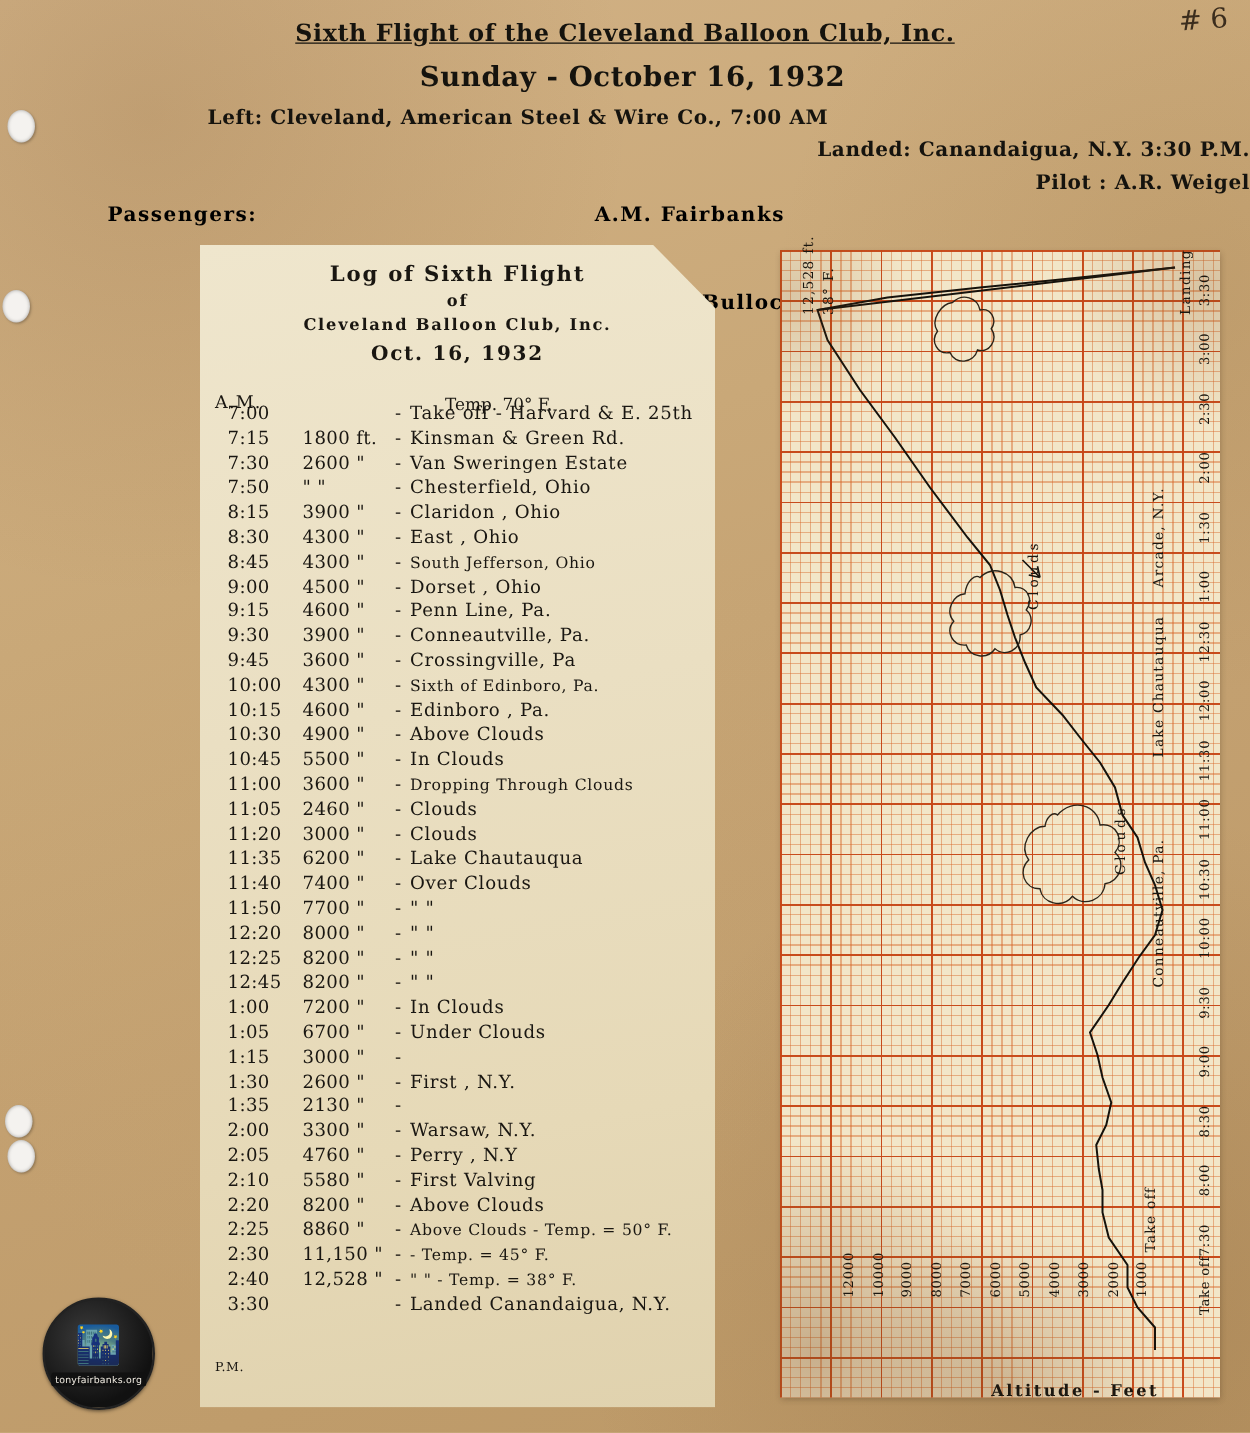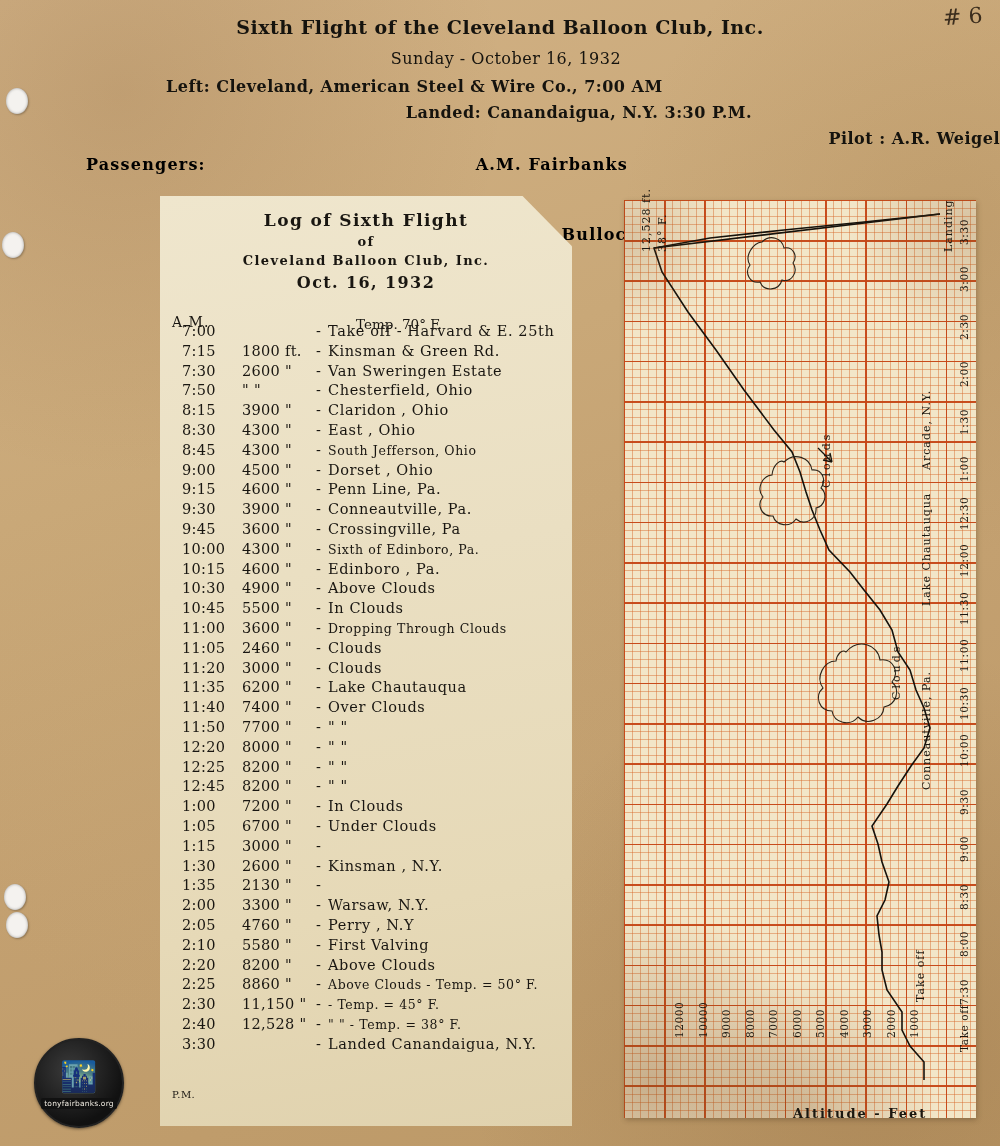--- a/index.html
+++ b/index.html
@@ -20,22 +20,22 @@
   }
 
   
   #header{position:absolute;left:0;top:0;width:1000px;}
   #header .line{
     text-align:center;white-space:nowrap;
     font-family:"DejaVu Serif", serif;
     color:#15130e;
     letter-spacing:.5px;
   }
-  .t1{font-size:19px;font-weight:bold;letter-spacing:2px;}
-  .t2{font-size:16px;font-weight:normal;letter-spacing:1.6px;padding-left:12px;}
+  .t1{font-size:19px;font-weight:bold;letter-spacing:2px;text-decoration:underline;}
+  .t2{font-size:22px;font-weight:bold;letter-spacing:1.6px;padding-left:12px;}
   .t3{font-size:16px;font-weight:bold;letter-spacing:1.2px;}
   #hdr-num{
     position:absolute;right:18px;top:4px;
     font-family:"DejaVu Serif", serif;font-size:22px;color:#3b2d1d;
     transform:rotate(-4deg);
   }
 
   
   #log-paper{
     position:absolute;left:160px;top:196px;width:412px;height:930px;
@@ -129,21 +129,21 @@
   <div class="hole" style="left:6px;top:88px;"></div>
   <div class="hole" style="left:2px;top:232px;"></div>
   <div class="hole" style="left:4px;top:884px;"></div>
   <div class="hole" style="left:6px;top:912px;"></div>
 
   <div id="header">
     <div id="hdr-num"># 6</div>
     <div class="line t1" style="margin-top:16px;">Sixth Flight of the Cleveland Balloon Club, Inc.</div>
     <div class="line t2" style="margin-top:11px;">Sunday - October 16, 1932</div>
     <div class="line t3" style="margin-top:9px;text-align:left;padding-left:166px;">Left: Cleveland, American Steel &amp; Wire Co.,  7:00 AM</div>
-    <div class="line t3" style="margin-top:7px;text-align:center;padding-left:158px;">Landed:  Canandaigua, N.Y.   3:30 P.M.</div>
+    <div class="line t3" style="margin-top:7px;text-align:right;padding-left:158px;">Landed:  Canandaigua, N.Y.   3:30 P.M.</div>
     <div class="line t3" style="margin-top:7px;text-align:right;padding-left:166px;">Pilot : A.R. Weigel</div>
     <div style="margin-top:7px;padding-left:86px;display:flex;">
       <div class="t3" style="font-family:'DejaVu Serif',serif;letter-spacing:1.2px;">Passengers:</div>
       <div style="margin-left:10px;">
         <div style="display:flex;">
           <div class="t3" style="width:260px;font-family:'DejaVu Serif',serif;letter-spacing:1.2px;margin-top:45px;">H.K. Daniels</div>
           <div class="t3" style="font-family:'DejaVu Serif',serif;letter-spacing:1.2px;">A.M. Fairbanks</div>
         </div>
         <div style="display:flex;margin-top:6px;padding-left:44px;">
           <div class="t3" style="width:216px;font-family:'DejaVu Serif',serif;letter-spacing:1.2px;">R.J. Jeffryes</div>
@@ -323,21 +323,21 @@
         <div class="log-row">
           <span class="c-time">1:15</span>
           <span class="c-alt">3000 "</span>
           <span class="c-dash">-</span>
           <span class="c-note"></span>
         </div>
         <div class="log-row">
           <span class="c-time">1:30</span>
           <span class="c-alt">2600 "</span>
           <span class="c-dash">-</span>
-          <span class="c-note">Kinsman , N.Y.</span>
+          <span class="c-note">First , N.Y.</span>
         </div>
         <div class="log-row">
           <span class="c-time">1:35</span>
           <span class="c-alt">2130 "</span>
           <span class="c-dash">-</span>
           <span class="c-note"></span>
         </div>
         <div class="log-row">
           <span class="c-time">2:00</span>
           <span class="c-alt">3300 "</span>

